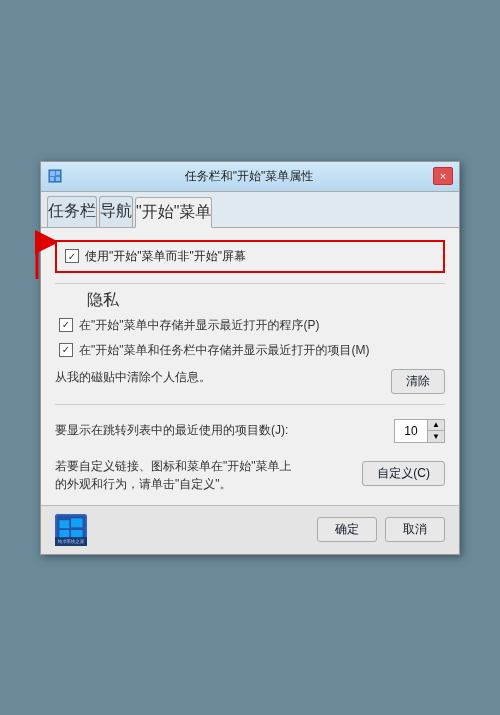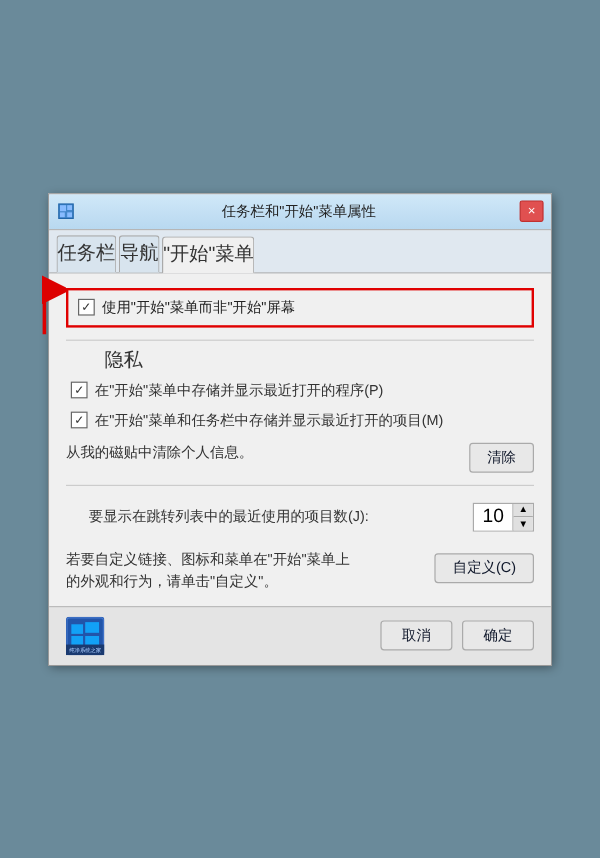--- a/index.html
+++ b/index.html
@@ -182,21 +182,21 @@
       align-items: center;
       border: 1px solid #aaa;
       background: white;
     }
 
     .spinner-input {
       width: 32px;
       height: 22px;
       border: none;
       text-align: center;
-      font-size: 16px;
+      font-size: 12px;
       outline: none;
     }
 
     .spinner-btns {
       display: flex;
       flex-direction: column;
       border-left: 1px solid #aaa;
     }
 
     .spinner-btn {
@@ -316,21 +316,21 @@
     </div>
 
     <div class="clear-row">
       <span>从我的磁贴中清除个人信息。</span>
       <button class="btn">清除</button>
     </div>
 
     <div class="divider"></div>
 
     <div class="count-row">
-      <span style="max-width:280px;margin-left:19px;">要显示在跳转列表中的最近使用的项目数(J):</span>
+      <span style="max-width:280px;">要显示在跳转列表中的最近使用的项目数(J):</span>
       <div class="spinner">
         <input class="spinner-input" type="text" value="10" style="">
         <div class="spinner-btns">
           <button class="spinner-btn">▲</button>
           <button class="spinner-btn">▼</button>
         </div>
       </div>
     </div>
 
     <div class="customize-row">
@@ -348,16 +348,16 @@
 
         <rect x="5" y="7" width="11" height="9" fill="#11aaff" opacity="0.9"></rect>
         <rect x="18" y="5" width="13" height="10" fill="#11aaff" opacity="0.9"></rect>
         <rect x="5" y="18" width="11" height="9" fill="#11aaff" opacity="0.9"></rect>
         <rect x="18" y="18" width="13" height="10" fill="#11aaff" opacity="0.9"></rect>
 
         <rect x="0" y="26" width="36" height="10" fill="#1a3a70" rx="0"></rect>
         <text x="18" y="33" font-size="5" fill="#aaccff" text-anchor="middle" font-family="sans-serif">纯净系统之家</text>
       </svg>
     </div>
+    <button class="btn" style="min-width:60px;">确定</button>
     <button class="btn" style="min-width:60px;">取消</button>
-    <button class="btn" style="min-width:60px;">确定</button>
   </div>
 </div>
 
 </body></html>

